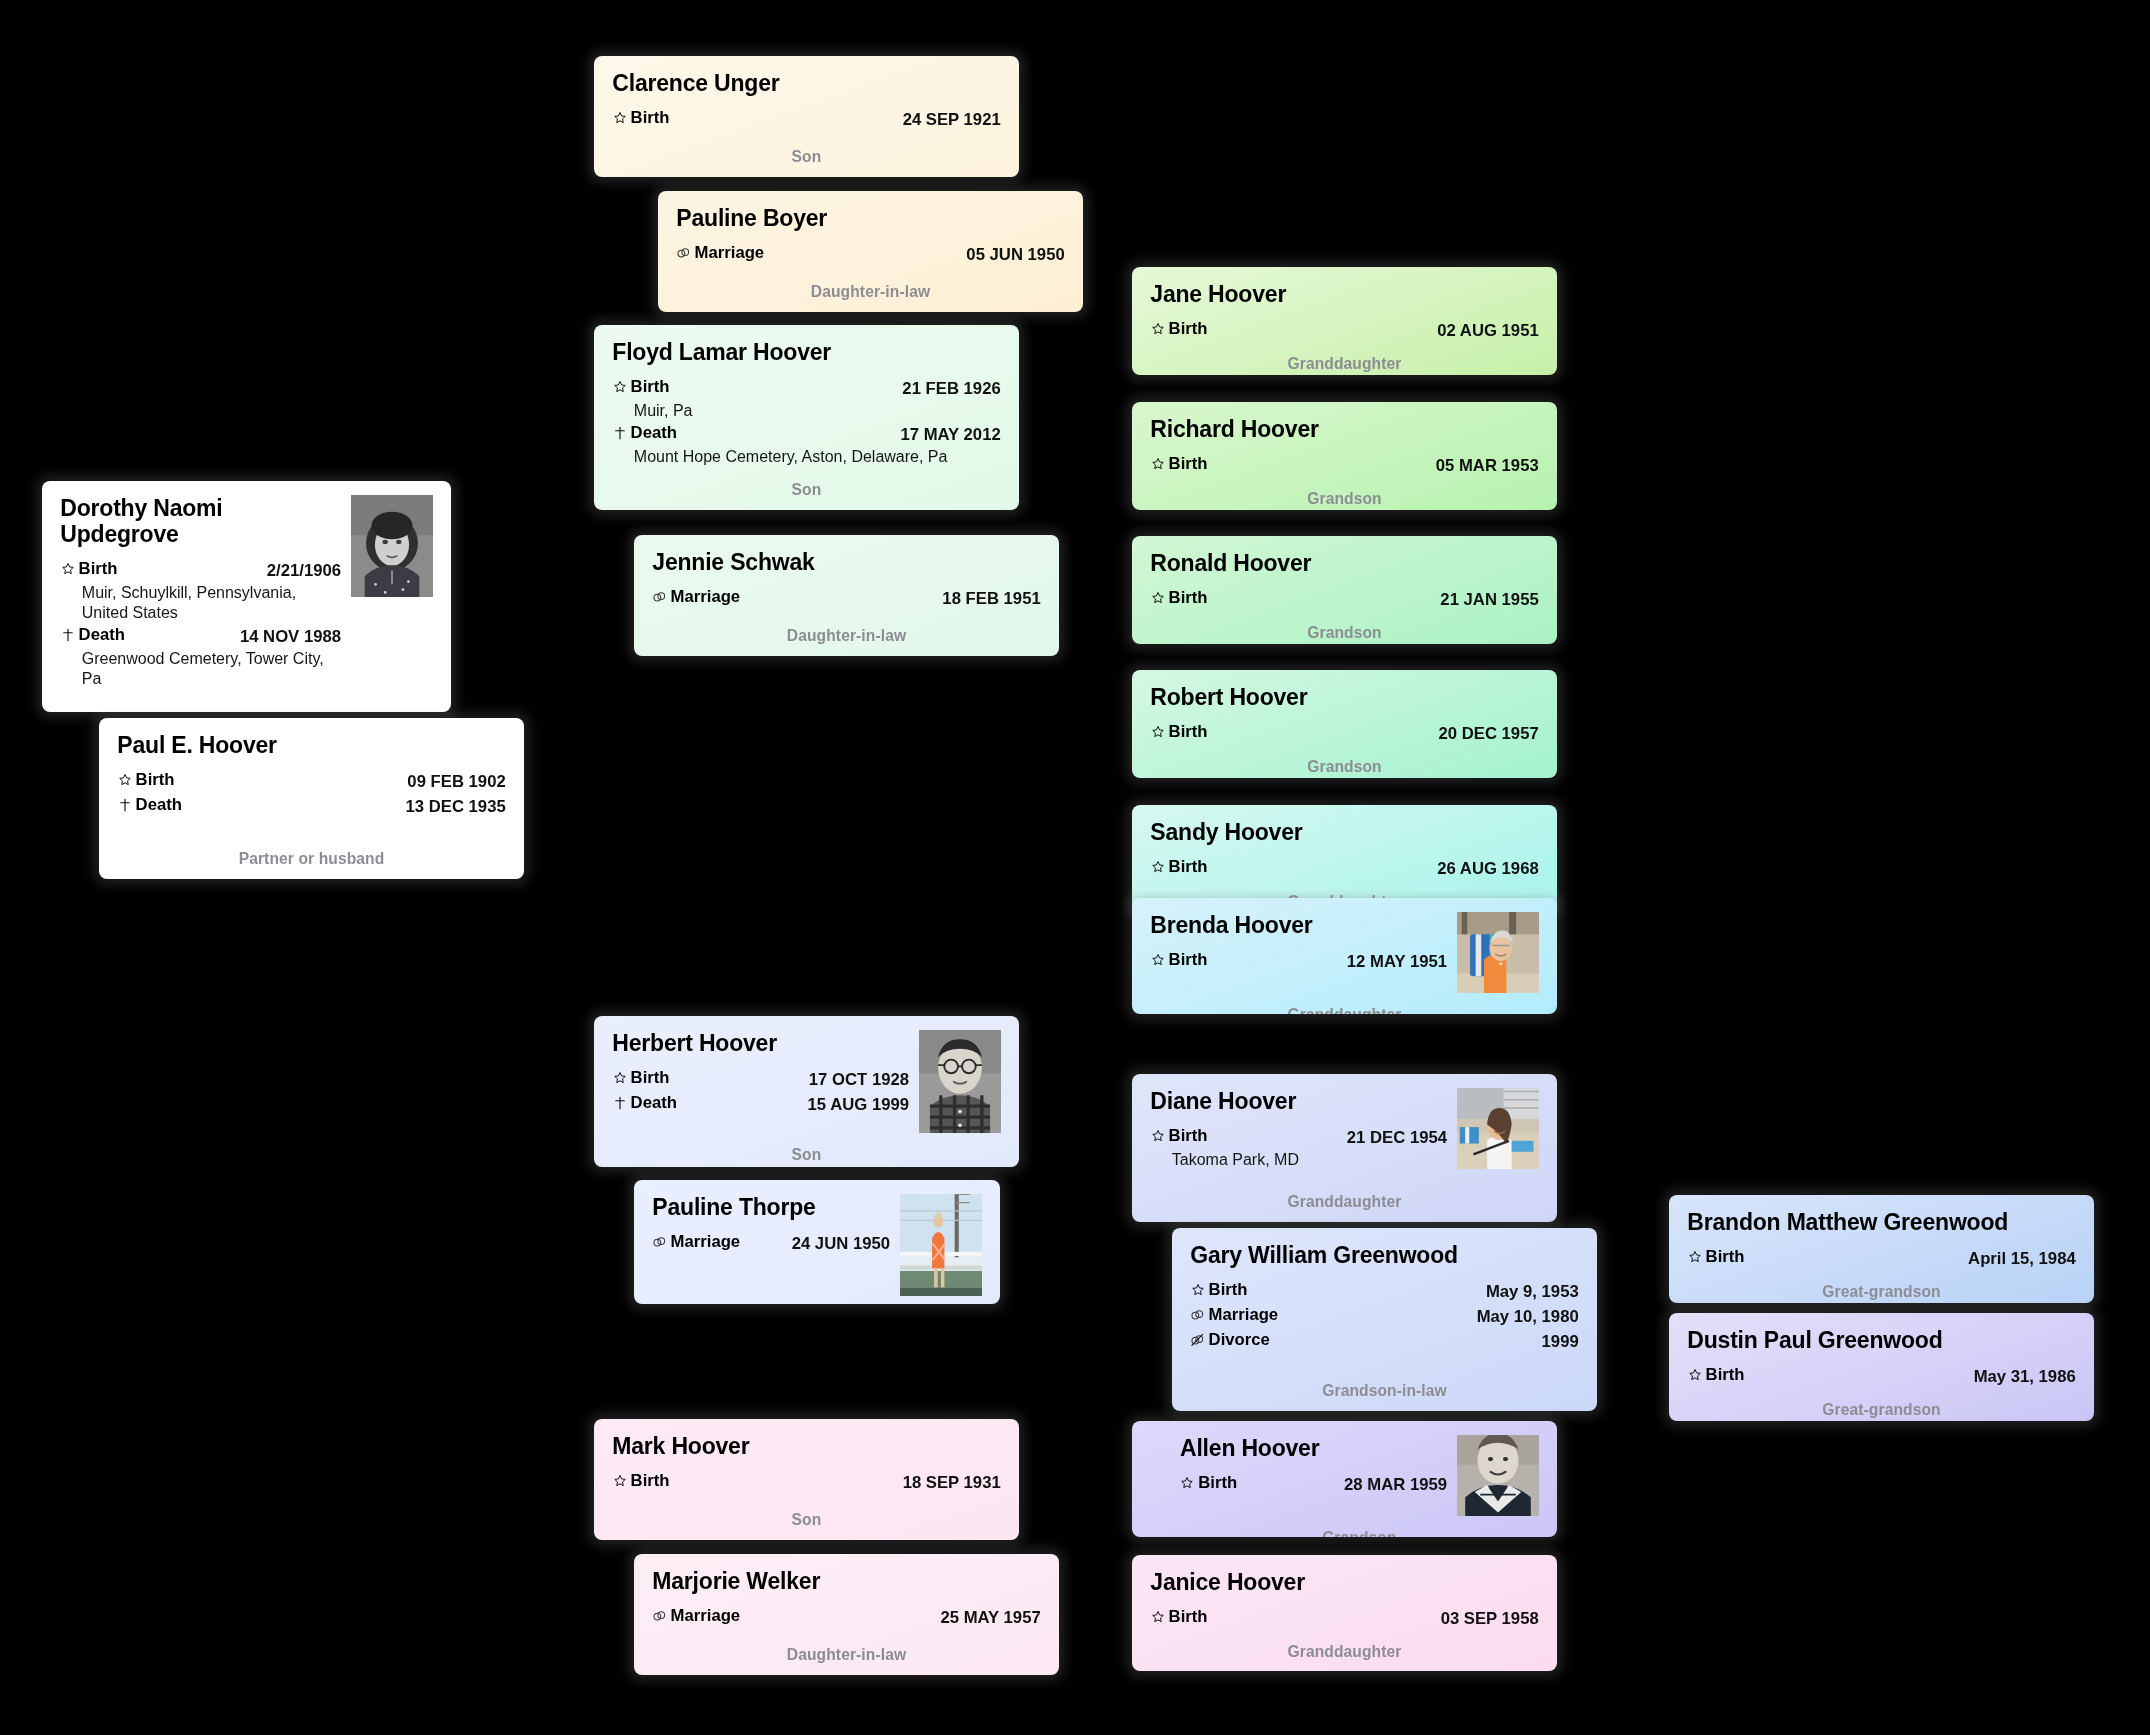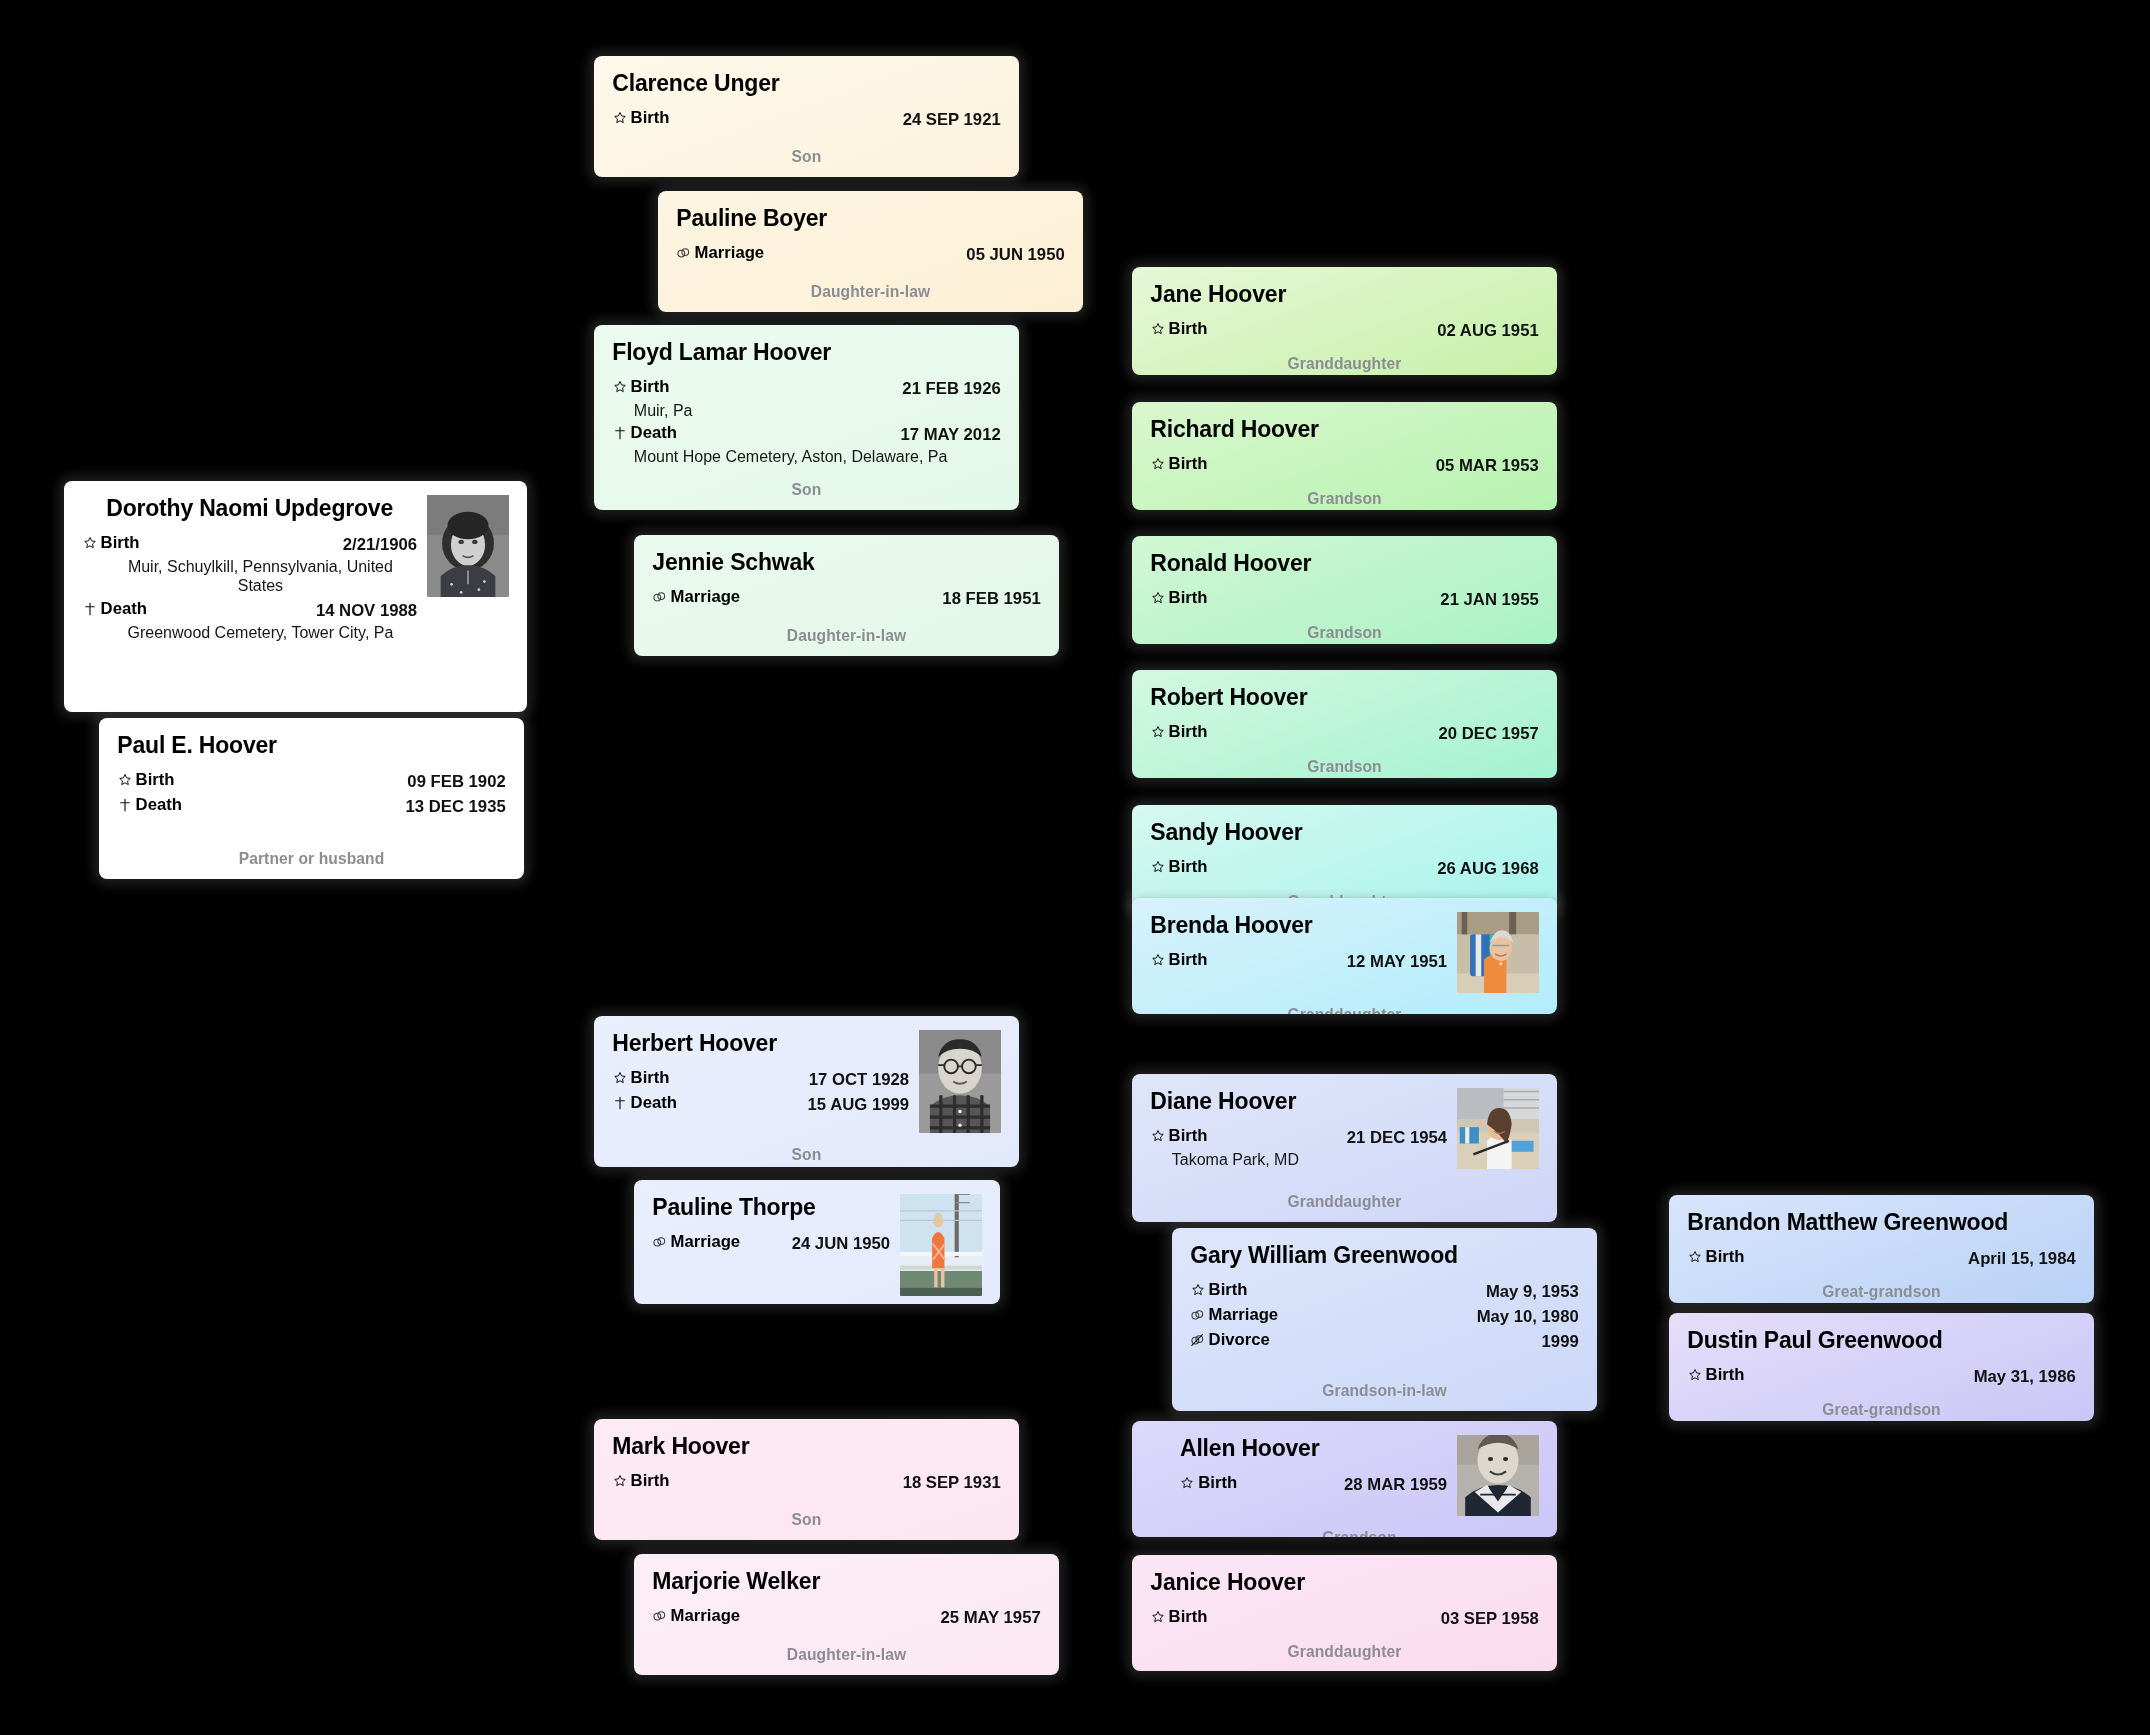--- a/index.html
+++ b/index.html
@@ -100,21 +100,21 @@
   .g-8 { background: linear-gradient(160deg,#dde6fb 0%,#ccd8f8 100%); }
   .g-9 { background: linear-gradient(160deg,#ddd9fb 0%,#cbc6f6 100%); }
   .g-10{ background: linear-gradient(160deg,#fae6f4 0%,#fbdcef 100%); }
   .g-11{ background: linear-gradient(160deg,#d8e5fb 0%,#b9d2f6 100%); }
   .g-12{ background: linear-gradient(160deg,#e5dff9 0%,#c9c6f6 100%); }
 </style>
 </head>
 <body>
 
 <div id="stage">
-    <div class="card t-white" style="left: 64px; top: 481px; width: 463px; height: 231px; text-align: center;">
+    <div class="card t-white" style="left: 42px; top: 481px; width: 409px; height: 231px;">
       <div class="card-body">
         <div class="card-main">
           <div class="name">Dorothy Naomi Updegrove</div>
           <div class="events">
             <div class="event-row">
               <div class="event-left">
                 <span class="icon">
                   <svg viewBox="0 0 24 24" width="14" height="14" aria-hidden="true">
                     <path d="M12 2.6l2.72 5.86 6.28.77-4.64 4.4 1.22 6.32L12 16.8l-5.58 3.15 1.22-6.32L3 9.23l6.28-.77z" fill="none" stroke="#111" stroke-width="1.7" stroke-linejoin="round"></path>
                   </svg>

